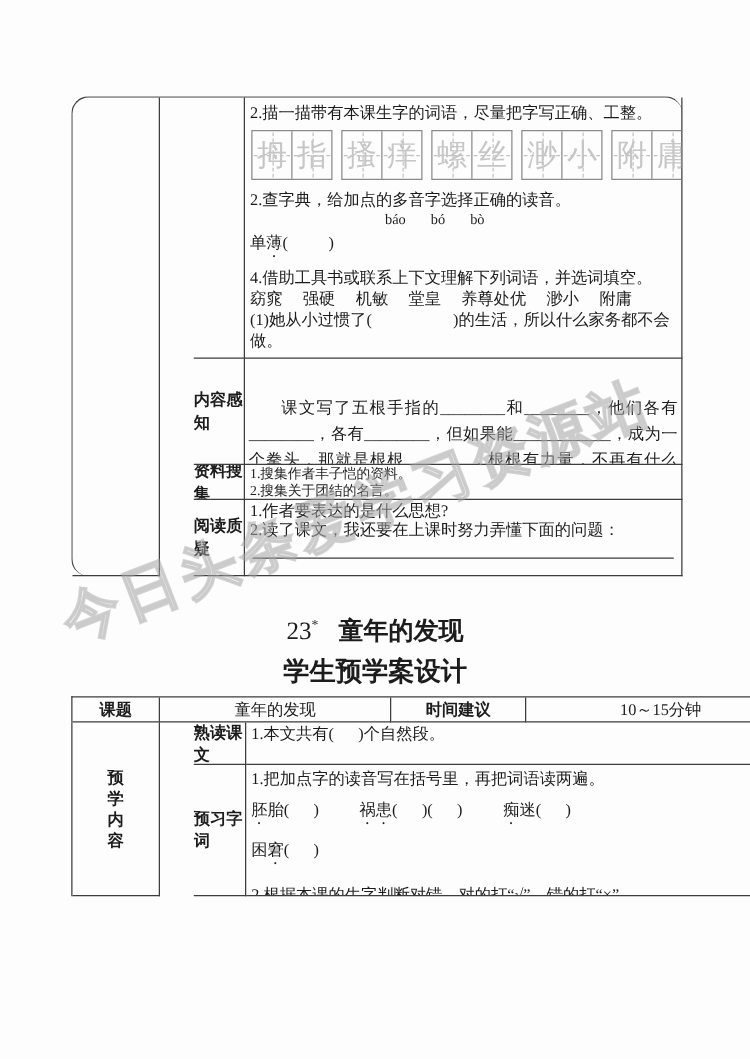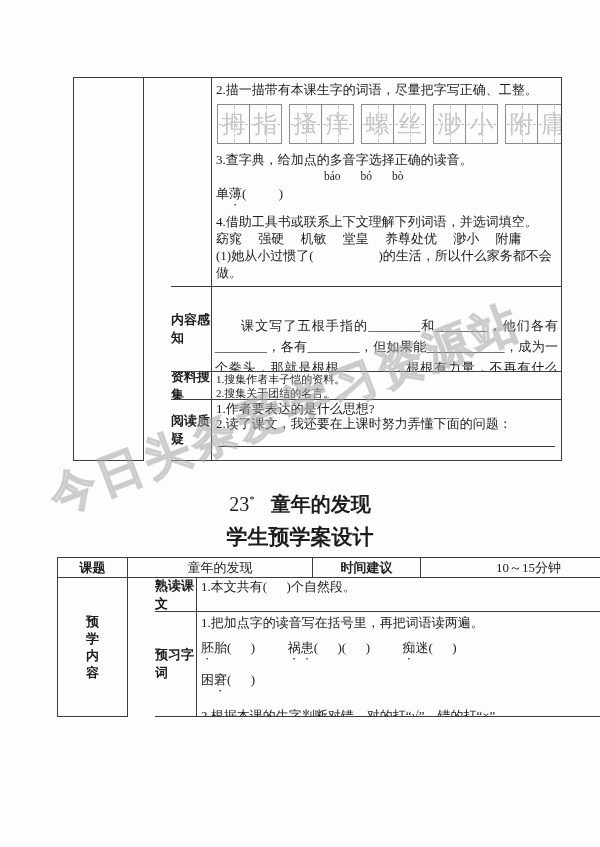--- a/index.html
+++ b/index.html
@@ -13,22 +13,22 @@
     position:absolute; left:52px; top:468px; z-index:5; pointer-events:none;
     font-family:"Liberation Sans", sans-serif; font-weight:bold;
     font-size:46px; letter-spacing:4px; white-space:nowrap;
     transform:rotate(-21deg); transform-origin:0 50%;
     color:rgba(190,190,190,0.22);
     -webkit-text-stroke:1.5px rgba(160,160,160,0.45);
   }
 
   
   .t1, .t2b { display:grid; border-top:1px solid #3d3d3d; border-left:1px solid #3d3d3d; }
-  .t1 { position:absolute; left:73px; top:77px; width:488px;
-        grid-template-columns:70px 68px 1fr; grid-template-rows:209px 85px 28px 61px; }
+  .t1 { position:absolute; left:57px; top:77px; width:488px;
+        grid-template-columns:70px 68px 1fr; grid-template-rows:209px 85px 28px 61px;border-radius:14px; }
   .cell { border-right:1px solid #3d3d3d; border-bottom:1px solid #3d3d3d; box-sizing:border-box; overflow:hidden; }
   .side1 { grid-column:1; grid-row:1/5; }
   .gc2 { grid-column:2; } .gc3 { grid-column:3; }
   .gr1{grid-row:1}.gr2{grid-row:2}.gr3{grid-row:3}.gr4{grid-row:4}
 
   .lbl { display:flex; align-items:center; justify-content:center; text-align:left;
          font-family:Liberation Sans, sans-serif; font-weight:bold; font-size:13px;margin-left:27px; }
   .content { padding:3px 4px 0 4px; }
 
   .ln { white-space:pre-wrap; font-size:13px; line-height:17px; }
@@ -145,21 +145,21 @@
               <span class="dash-v"></span>
               <span class="wchar">附</span>
             </div>
           <div class="wbox">
               <span class="dash-h"></span>
               <span class="dash-v"></span>
               <span class="wchar">庸</span>
             </div>
         </div>
       </div>
-      <div class="ln">3.查字典，给加点的多音字选择正确的读音。</div>
+      <div class="ln">2.查字典，给加点的多音字选择正确的读音。</div>
       <div class="pinyin mt2">
         <span>báo</span><span>bó</span><span>bò</span>
       </div>
       <div class="ln mt2"><span>单</span><span class="em-dot">薄</span><span>(          )</span></div>
       <div class="ln mt4">4.借助工具书或联系上下文理解下列词语，并选词填空。</div>
       <div class="ln">窈窕     强硬     机敏     堂皇     养尊处优     渺小     附庸</div>
       <div class="ln">(1)她从小过惯了(                    )的生活，所以什么家务都不会做。</div>
 
     </div>
 

